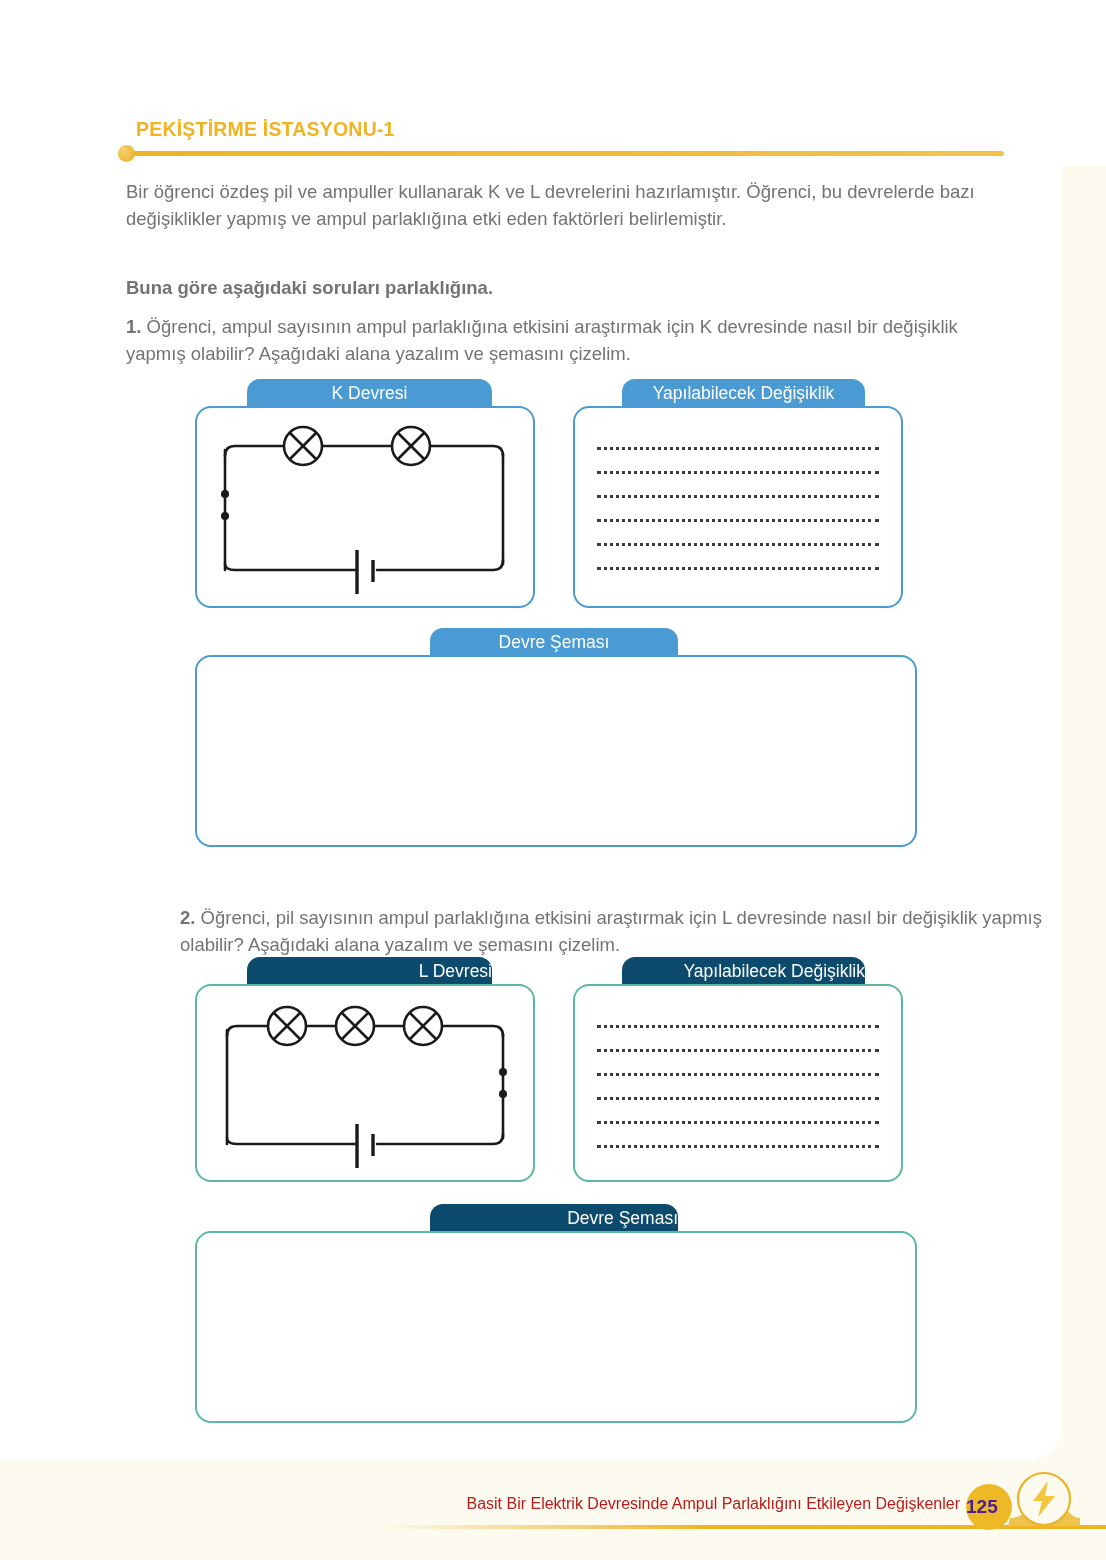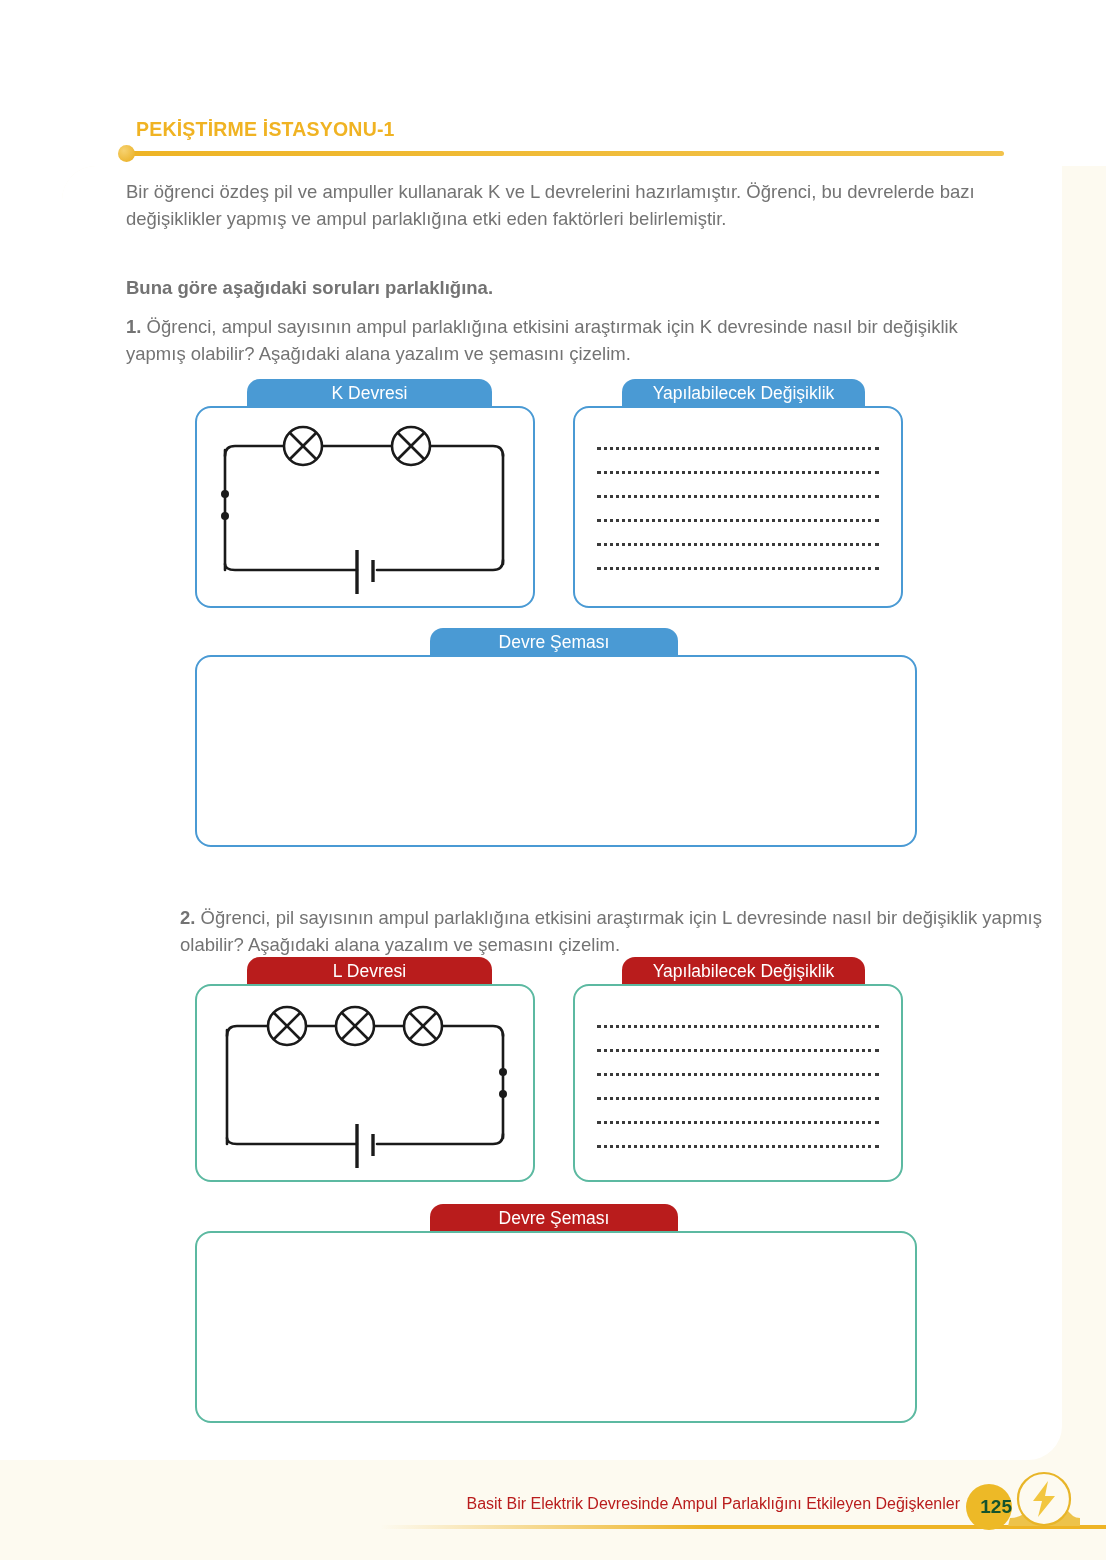--- a/index.html
+++ b/index.html
@@ -101,21 +101,21 @@
     line-height: 29px;
     text-align: center;
     color: #ffffff;
     font-size: 17.5px;
     border-radius: 13px 13px 0 0;
     box-sizing: border-box;
     white-space: nowrap;
     overflow: hidden;
   }
   .tab.blue  { background: #4a9ad4; }
-  .tab.green { background: #b91c1c; }
+  .tab.green { background: #0c4a6e; text-align: right; }
 
   
   .box {
     position: absolute;
     background: #ffffff;
     border-radius: 16px;
     box-sizing: border-box;
   }
   .box.blue  { border: 2px solid #4a9ad4; }
   .box.green { border: 2px solid #5cb9a1; }
@@ -166,24 +166,24 @@
     white-space: nowrap;
   }
   .page-badge {
     position: absolute;
     left: 966px;
     top: 1484px;
     width: 46px;
     height: 46px;
     border-radius: 50%;
     background: #edb927;
-    color: #14532d;
+    color: #4c1d95;
     font-size: 19px;
     font-weight: bold;
-    text-align: right;
+    text-align: left;
     line-height: 46px;
   }
   .bolt-badge {
     position: absolute;
     left: 1008px;
     top: 1466px;
     width: 72px;
     height: 72px;
   }
 </style>

